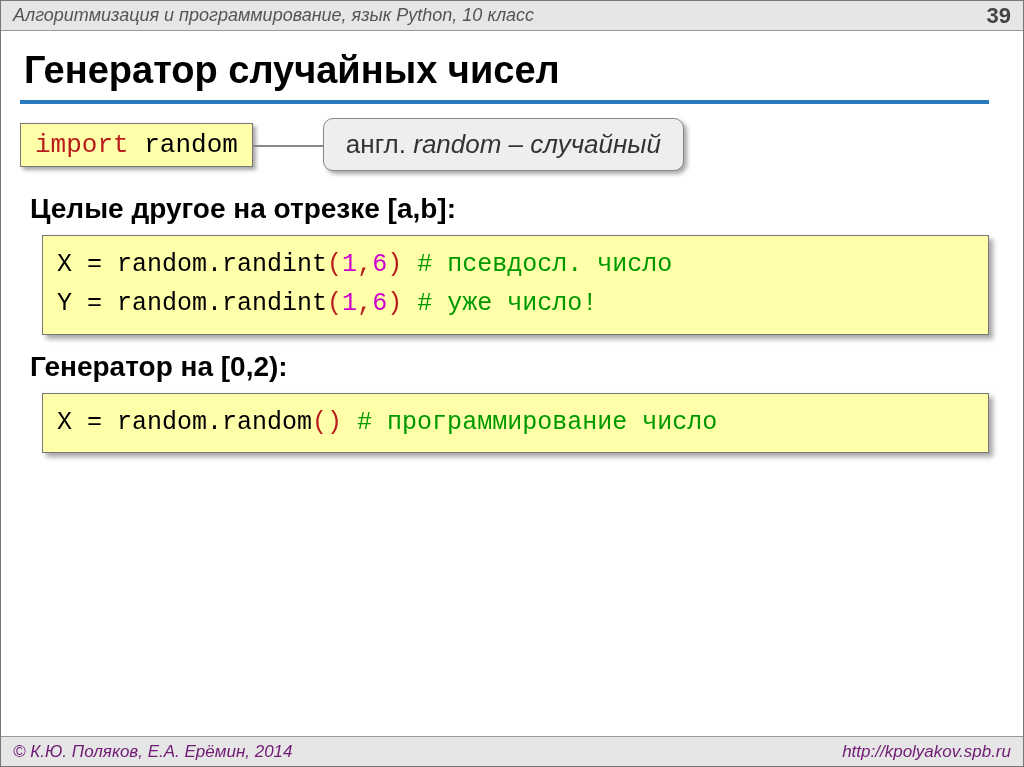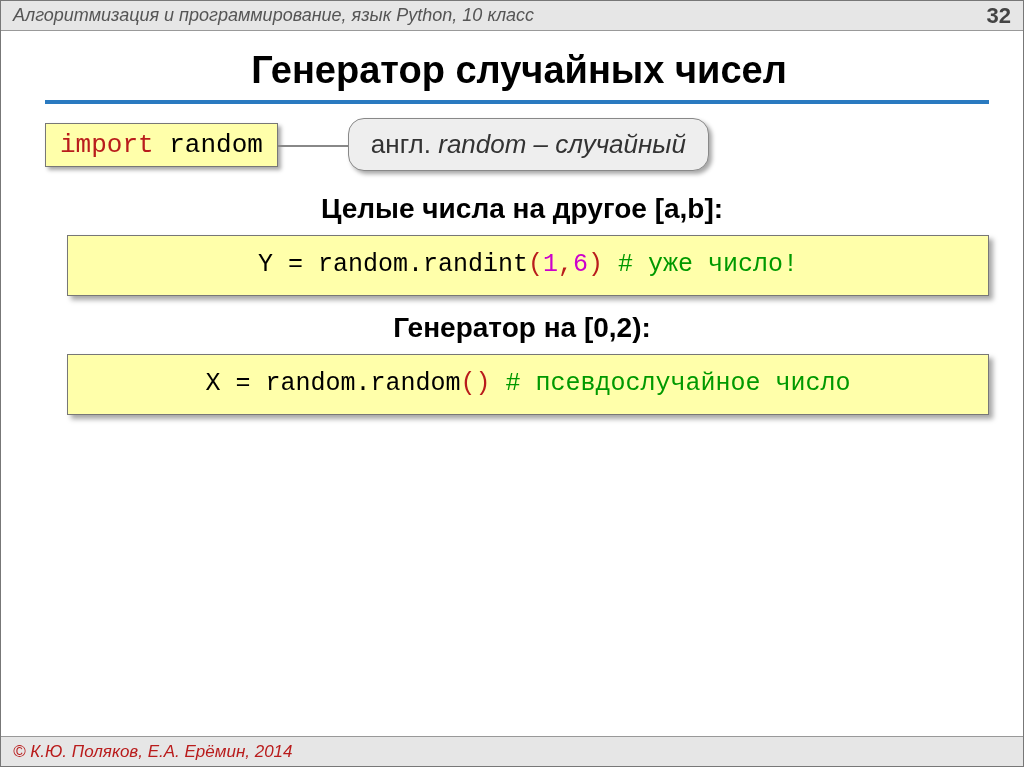--- a/index.html
+++ b/index.html
@@ -8,21 +8,21 @@
     width: 1024px; height: 767px;
     border: 1px solid #777; position: relative;
     background: #fff;
   }
   .topbar {
     height: 30px; background: #e6e6e6; border-bottom: 1px solid #999;
     display: flex; align-items: center; justify-content: space-between;
     padding: 0 12px; color: #555; font-style: italic; font-size: 18px;
   }
   .pagenum { font-weight: bold; font-style: normal; font-size: 22px; color: #444; }
-  .content { padding: 14px 34px 0 44px; text-align: center; }
+  .content { padding: 14px 34px 0 19px; }
   .title {
     font-size: 38px; font-weight: bold; color: #000;
     border-bottom: 4px solid #2a7ac0;
     padding: 4px 0 8px 4px; margin-bottom: 14px;
   }
   .row1 { display: flex; align-items: center; margin-bottom: 22px; position: relative; }
   .codebox {
     background: #ffffaa; border: 1px solid #777;
     box-shadow: 3px 3px 4px rgba(0,0,0,.35);
     font-family: "Courier New", monospace; font-size: 26px;
@@ -30,21 +30,21 @@
   }
   .kw-blue  { color: #b91c1c; }
   .kw-num   { color: #cc00cc; }
   .connector-wrap { position: relative; width: 70px; height: 44px; }
   .connector {
     position:absolute; left:0; top:22px; width:70px; height:2px; background:#888;
   }
   .callout {
     background: #eeeeee; border: 1px solid #888;
     box-shadow: 3px 3px 4px rgba(0,0,0,.35);
-    border-radius: 16px;
+    border-radius: 10px;
     padding: 10px 22px; font-size: 26px; color: #333;
     position: relative;
   }
   .callout .ital { font-style: italic; }
   .section-head {
     font-size: 28px; font-weight: bold; color: #000;
     margin: 10px 0 10px 10px;
   }
   .codeblock-wrap { margin: 0 0 16px 22px; }
   .codeblock {
@@ -54,66 +54,70 @@
     padding: 10px 14px; line-height: 1.55;
     white-space: nowrap;
   }
   .codeblock .line { display:block; }
   .comment { color: #009900; }
   .c-black { color:#000; }
   .footer {
     position:absolute; left:0; right:0; bottom:0; height:30px;
     background:#e6e6e6; border-top:1px solid #999;
     display:flex; justify-content:space-between; align-items:center;
-    padding:0 12px; color:#b91c1c; font-style:italic; font-size:17px;
+    padding:0 12px; color:#701a75; font-style:italic; font-size:17px;
   }
 </style>
 </head>
 <body>
 
 <div class="slide">
   <div class="topbar">
     <span>Алгоритмизация и программирование, язык Python, 10 класс</span>
-    <span class="pagenum">32</span>
+    <span class="pagenum">39</span>
   </div>
 
   <div class="content">
     <div class="title">Генератор случайных чисел</div>
 
     <div class="row1">
       <div class="codebox">
         <span class="kw-blue">import</span>
         <span class="c-black"> </span>
         <span class="c-black">random</span>
       </div>
       <div class="connector-wrap">
         <div class="connector"></div>
       </div>
       <div class="callout">
         <span>англ. </span><span class="ital">random</span><span class="ital"> – случайный</span>
       </div>
     </div>
 
-    <div class="section-head">Целые числа на другое [a,b]:</div>
+    <div class="section-head">Целые другое на отрезке [a,b]:</div>
 
     <div class="codeblock-wrap">
       <div class="codeblock">
+        <span class="line">
+          <span class="c-black">X</span><span class="c-black"> = </span><span class="c-black">random</span><span class="c-black">.</span><span class="c-black">randint</span><span class="kw-blue">(</span><span class="kw-num">1</span><span class="kw-blue">,</span><span class="kw-num">6</span><span class="kw-blue">)</span><span>  </span><span class="comment"># псевдосл. число</span>
+        </span>
         <span class="line">
           <span class="c-black">Y</span><span class="c-black"> = </span><span class="c-black">random</span><span class="c-black">.</span><span class="c-black">randint</span><span class="kw-blue">(</span><span class="kw-num">1</span><span class="kw-blue">,</span><span class="kw-num">6</span><span class="kw-blue">)</span><span>  </span><span class="comment"># уже число!</span>
         </span>
       </div>
     </div>
 
     <div class="section-head">Генератор на [0,2):</div>
 
     <div class="codeblock-wrap">
       <div class="codeblock">
         <span class="line">
-          <span class="c-black">X</span><span class="c-black"> = </span><span class="c-black">random</span><span class="c-black">.</span><span class="c-black">random</span><span class="kw-blue">()</span><span>   </span><span class="comment"># псевдослучайное число</span>
+          <span class="c-black">X</span><span class="c-black"> = </span><span class="c-black">random</span><span class="c-black">.</span><span class="c-black">random</span><span class="kw-blue">()</span><span>   </span><span class="comment"># программирование число</span>
         </span>
       </div>
     </div>
   </div>
 
   <div class="footer">
     <span>© К.Ю. Поляков, Е.А. Ерёмин, 2014</span>
+    <span>http://kpolyakov.spb.ru</span>
   </div>
 </div>
 
 </body></html>

